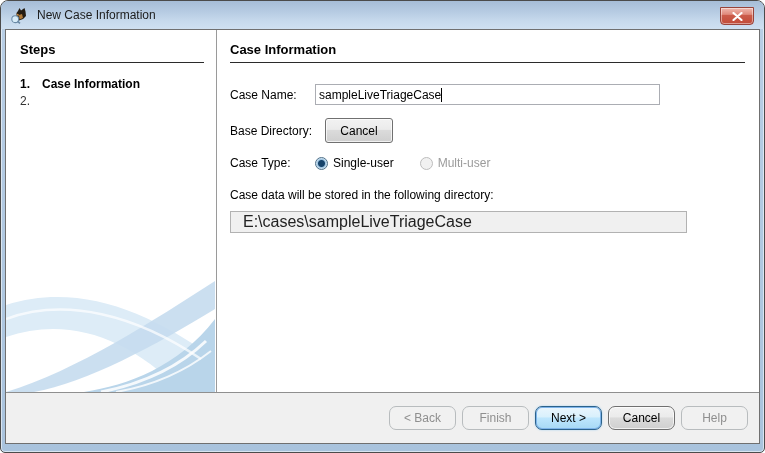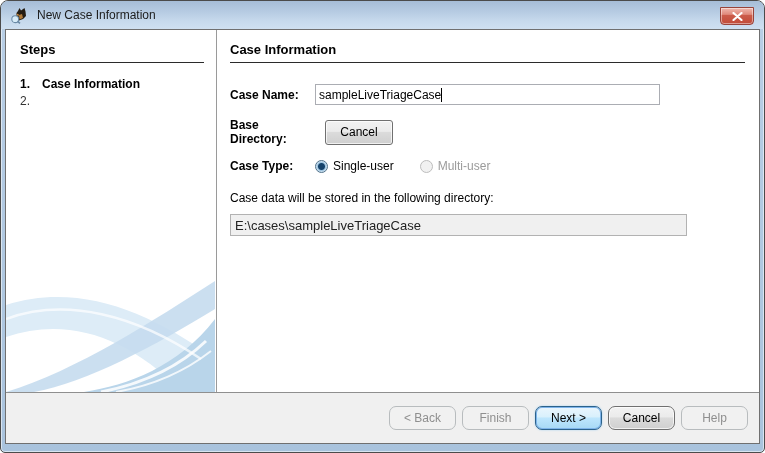--- a/index.html
+++ b/index.html
@@ -16,32 +16,32 @@
   .panel-header{font-size:13px;font-weight:bold;color:#000;border-bottom:1px solid #2b2b2b;padding-bottom:5px;}
   .step-list{margin-top:14px;font-size:12px;}
   .step-row{display:flex;margin-bottom:3px;}
   .step-num{width:22px;flex:0 0 auto;}
   .step-active{font-weight:bold;color:#000;}
   .step-inactive{color:#333;}
   .swoosh{position:absolute;left:0;right:0;bottom:0;height:125px;z-index:1;}
   .content{flex:1;padding:12px 14px 0 13px;position:relative;}
   .form{margin-top:21px;}
   .form-row{display:flex;align-items:center;margin-bottom:13px;font-size:12px;color:#000;}
-  .form-label{width:85px;flex:0 0 auto;font-weight:bold;}
+  .form-label{width:85px;flex:0 0 auto;}
   .text-input{width:345px;height:21px;border:1px solid #abadb3;box-sizing:border-box;display:flex;align-items:center;padding:4px 3px;font-size:12px;background:#fff;white-space:pre;}
   .caret{display:inline-block;width:1px;height:14px;background:#000;margin-left:0px;}
   .browse-btn{margin-left:10px;width:66px;height:23px;border:1px solid #707070;border-radius:3px;background:linear-gradient(#f2f2f2,#ebebeb 45%,#dbdbdb 50%,#cfcfcf);font-size:12px;color:#000;display:flex;align-items:center;justify-content:center;box-shadow:inset 0 0 0 1px rgba(255,255,255,.7);}
   .radio-group{display:flex;align-items:center;gap:26px;justify-content:space-between;}
   .radio-opt{display:flex;align-items:center;gap:5px;}
   .radio-circle{width:13px;height:13px;border-radius:50%;box-sizing:border-box;}
   .radio-on{border:1px solid #4f718a;background:radial-gradient(circle at 50% 50%,#16436b 0 3px,#9cc3e0 4px,#e9f3fa 6px);}
   .radio-off-disabled{border:1px solid #bdbdbd;background:#f1f1f1;}
   .disabled-text{color:#9b9b9b;}
   .note{font-size:12px;color:#000;margin-top:6px;}
-  .path-field{margin-top:9px;width:457px;height:22px;border:1px solid #b2b2b2;background:#f0f0f0;box-sizing:border-box;display:flex;align-items:center;padding:0 4px;font-size:13px;color:#222;white-space:pre;}
+  .path-field{margin-top:9px;width:457px;height:22px;border:1px solid #b2b2b2;background:#f0f0f0;box-sizing:border-box;display:flex;align-items:center;padding:0 12px;font-size:16px;color:#222;white-space:pre;}
   .footer{height:50px;background:#f0f0f0;border-top:1px solid #8f8f8f;display:flex;align-items:center;justify-content:flex-end;gap:6px;padding-right:11px;flex:0 0 auto;}
   .btn{width:67px;height:24px;border-radius:7px;font-size:12px;display:flex;align-items:center;justify-content:center;box-sizing:border-box;}
   .btn-enabled{border:1px solid #707070;background:linear-gradient(#f2f2f2,#ebebeb 45%,#dbdbdb 50%,#cfcfcf);color:#000;box-shadow:inset 0 0 0 1px rgba(255,255,255,.7);}
   .btn-disabled{border:1px solid #b8bcbe;background:#f1f1f1;color:#8f8f8f;}
   .btn-focused{border:1px solid #2c628b;background:linear-gradient(#eaf6fd,#d9f0fc 45%,#bee6fd 50%,#a7d9f5);box-shadow:0 0 0 1px #7eb4ea inset,0 0 2px #9ecdf0;color:#000;}
 </style>
 </head>
 <body>
 
 <div class="window">

